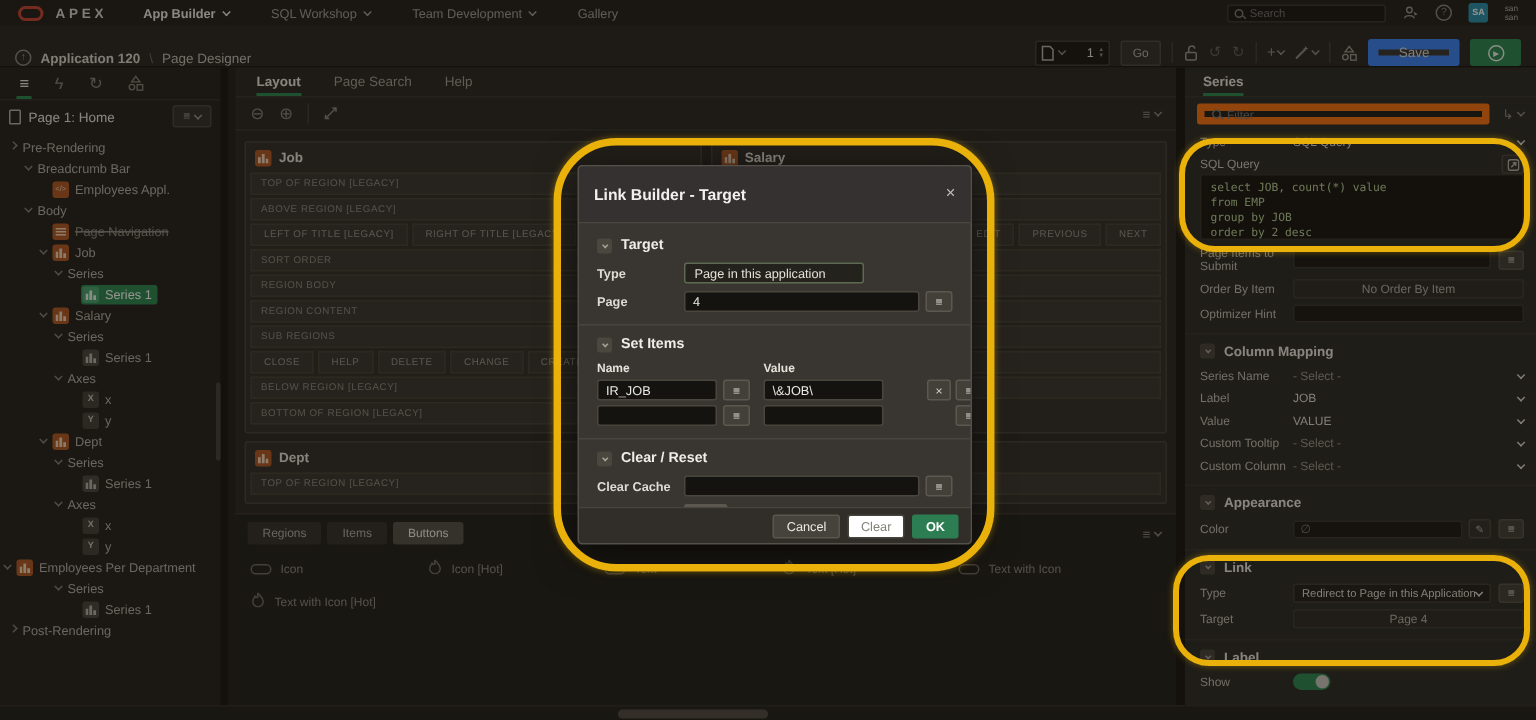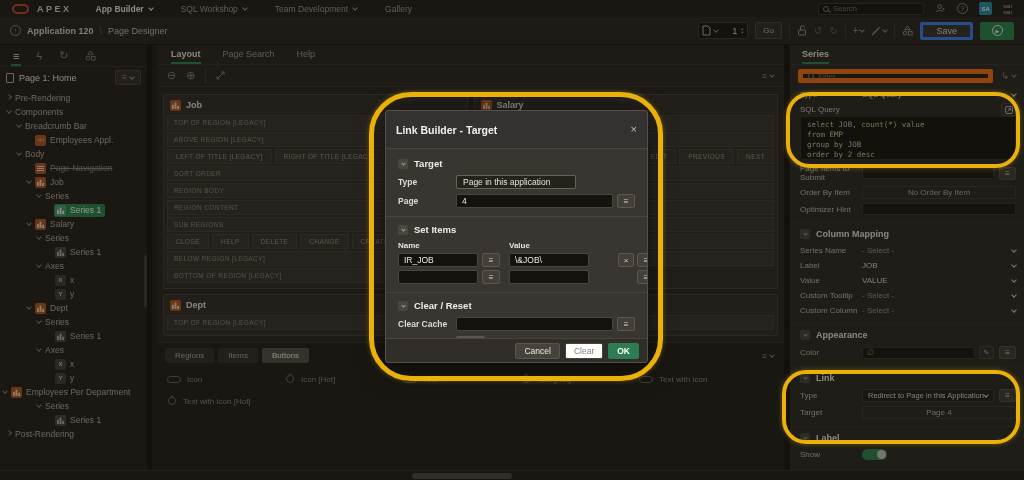--- a/index.html
+++ b/index.html
@@ -25,38 +25,38 @@
     transform:rotate(45deg); right:-3px; bottom:-1px; }
   .i-qmark { width:11px; height:11px; border:1px solid #8a877f; border-radius:50%; color:#8a877f;
     font-size:7px; display:flex; align-items:center; justify-content:center; }
   .avatar { width:13px; height:13px; background:#2a93ad; border-radius:2px; color:#fff; font-size:6px;
     font-weight:bold; display:flex; align-items:center; justify-content:center; }
   .uname { font-size:5.5px; line-height:6px; color:#b2afa8; }
   .svgic { display:inline-flex; align-items:center; justify-content:center; }
 
   
   .toolbar { position:absolute; left:0; top:17px; width:1024px; height:28px; background:#2b2a27;
-    border-bottom:1px solid #191816; display:flex; align-items:center; padding:0 10px; }
+    border-bottom:1px solid #191816; display:flex; align-items:flex-end; padding:0 10px; }
   .bc-up { width:11px; height:11px; border:1px solid #8a877f; border-radius:50%; color:#9a978f; font-size:7px;
     display:flex; align-items:center; justify-content:center; margin-right:6px; }
   .bc-app { font-size:9px; font-weight:bold; color:#d8d5cf; }
   .bc-sep { margin:0 6px; color:#6a675f; font-size:9px; }
   .bc-page { font-size:9px; color:#c2bfb8; }
   .tb-right { margin-left:auto; display:flex; align-items:center; gap:7px; }
   .page-group { display:flex; align-items:center; height:17px; background:#1b1a18; border:1px solid #413e38;
     border-radius:2px; padding:0 3px; gap:3px; }
   .page-num { width:16px; text-align:right; color:#e5e2dc; font-size:8.5px; background:transparent; border:0; outline:0;
     font-family:"Liberation Sans", sans-serif; }
   .spin { display:flex; flex-direction:column; font-size:4px; color:#8a877f; line-height:4px; }
   .tb-btn { height:17px; padding:0 7px; background:#343230; border:1px solid #4c4943; border-radius:2px;
     color:#b5b2ab; font-size:8px; display:flex; align-items:center; }
   .tb-sep { width:1px; height:14px; background:#413e38; }
   .tb-ic { color:#8f8c84; font-size:10px; display:flex; align-items:center; gap:2px; }
   .tb-ic.dim { color:#625f58; }
-  .save-btn { height:18px; padding:0 13px; background:#3a3834; border:3px solid #3b82f6; border-radius:2px;
+  .save-btn { height:18px; padding:0 13px; background:#3a3834; border:7px solid #3b82f6; border-radius:2px;
     color:#dcd9d2; font-size:9px; display:flex; align-items:center; }
   .run-btn { height:18px; width:34px; background:#2e8a57; border-radius:2px; display:flex; align-items:center;
     justify-content:center; }
   .run-circle { width:11px; height:11px; border:1px solid #eaf4ec; border-radius:50%; color:#eaf4ec; font-size:5px;
     display:flex; align-items:center; justify-content:center; padding-left:1px; }
   .chv { width:4px; height:4px; border-right:1px solid currentColor; border-bottom:1px solid currentColor;
     display:inline-block; transform:rotate(45deg); margin-top:-2px; flex:none; }
   .chv.right { transform:rotate(-45deg); }
 
   
@@ -322,29 +322,20 @@
     </div>
     <div class="tree">
 
     <div class="tree-row" style="padding-left: 4px;">
           <span class="t-chev">
             <span class="chv right"></span>
           </span>
           <span class="node">
 
             <span class="t-label">Pre-Rendering</span>
-          </span>
-        </div>
-        <div class="tree-row" style="padding-left: 4px;">
-          <span class="t-chev">
-            <span class="chv"></span>
-          </span>
-          <span class="node">
-
-            <span class="t-label">Components</span>
           </span>
         </div>
         <div class="tree-row" style="padding-left: 14px;">
           <span class="t-chev">
             <span class="chv"></span>
           </span>
           <span class="node">
 
             <span class="t-label">Breadcrumb Bar</span>
           </span>

